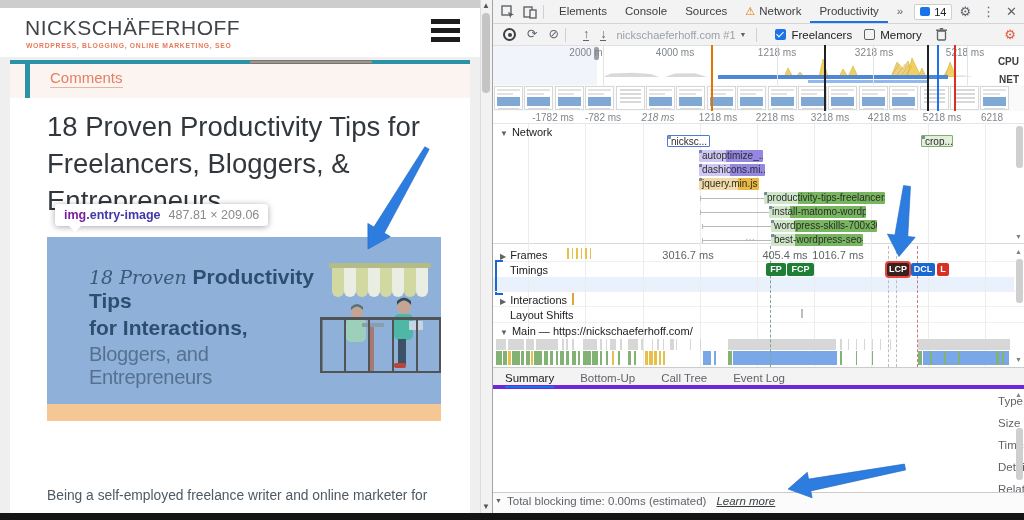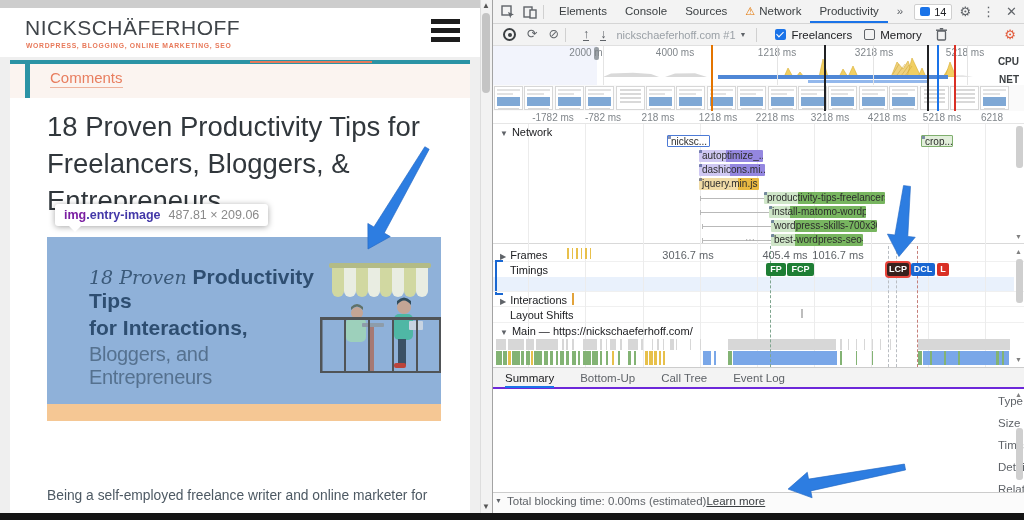--- a/index.html
+++ b/index.html
@@ -108,31 +108,31 @@
   #timings-band{left:493px;top:277px;width:521px;height:14px;background:#e9f1fc;}
   #timings-bracket{left:495px;top:260px;width:6px;height:31px;border:2px solid #1967d2;border-right:none;}
   .badge{position:absolute;top:263px;height:13px;border-radius:2px;color:#fff;font-size:9px;font-weight:bold;
          text-align:center;line-height:13px;z-index:5;cursor:pointer;}
   .rowline{position:absolute;left:493px;width:531px;height:1px;background:#f0f0f0;}
   .dashline{position:absolute;top:246px;height:121px;width:0;border-left:1px dashed #b9bdc2;z-index:4;}
   .flameseg{position:absolute;z-index:2;}
   #tracks-divider{left:493px;top:367px;width:531px;height:1px;background:#cccccc;}
 
   
-  #dt-bottombar{left:493px;top:368px;width:531px;height:21px;background:#f3f3f3;border-bottom:2px solid #6d28d9;
+  #dt-bottombar{left:493px;top:368px;width:531px;height:21px;background:#f3f3f3;border-bottom:4px solid #6d28d9;
                 display:flex;box-sizing:border-box;padding-left:12px;}
   .btab{font-size:11.5px;color:#5f6368;margin-right:26px;height:20px;line-height:20px;cursor:pointer;}
   .btab.active{color:#202124;border-bottom:2px solid #1a73e8;box-sizing:border-box;}
   #summary{left:493px;top:389px;width:531px;height:103px;background:#fff;}
   .sum-row{position:absolute;left:505px;font-size:11.5px;color:#202124;white-space:nowrap;}
   .sum-label{color:#5f6368;margin-right:12px;}
   #dt-status{left:493px;top:492px;width:531px;height:21px;background:#fbfbfb;border-top:1px solid #cccccc;box-sizing:border-box;}
   #status-caret{left:495px;top:497px;font-size:7px;color:#5f6368;}
   #status-text{left:507px;top:495px;font-size:11.5px;color:#5f6368;white-space:nowrap;}
-  #status-text .slink{color:#3c4043;text-decoration:underline;cursor:pointer;}
+  #status-text .slink{color:#3c4043;text-decoration:underline;margin-left:10px;cursor:pointer;font-style:italic;}
   .sb-thumb{position:absolute;background:#cfcfcf;border-radius:3px;width:7px;z-index:6;}
   .sb-arrow{position:absolute;font-size:7px;color:#808080;z-index:6;}
 
   #arrows{left:0;top:0;width:1024px;height:520px;pointer-events:none;z-index:9;}
 </style>
 </head>
 <body>
 
 <div id="root" class="nosel">
 
@@ -497,21 +497,21 @@
       <div class="gl"></div>
     </div>
     <div class="thumb" style="left: 980.4px;">
       <div class="tl"></div>
       <div class="tl" style="width:60%"></div>
       <div class="img"></div>
       <div class="gl"></div>
     </div>
     <div class="ruler-label" style="left: 553px;">-1782 ms</div>
     <div class="ruler-label" style="left: 603px;">-782 ms</div>
-    <div class="ruler-label" style="left: 658px;">218 ms</div>
+    <div class="ruler-label" style="left: 658px; font-style: italic;">218 ms</div>
     <div class="ruler-label" style="left: 718px;">1218 ms</div>
     <div class="ruler-label" style="left: 775px;">2218 ms</div>
     <div class="ruler-label" style="left: 830px;">3218 ms</div>
     <div class="ruler-label" style="left: 887px;">4218 ms</div>
     <div class="ruler-label" style="left: 942px;">5218 ms</div>
     <div class="ruler-label" style="left: 992px;">6218</div>
     <div class="gridline" style="left: 528px;"></div>
     <div class="gridline" style="left: 585px;"></div>
     <div class="gridline" style="left: 643px;"></div>
     <div class="gridline" style="left: 700px;"></div>

